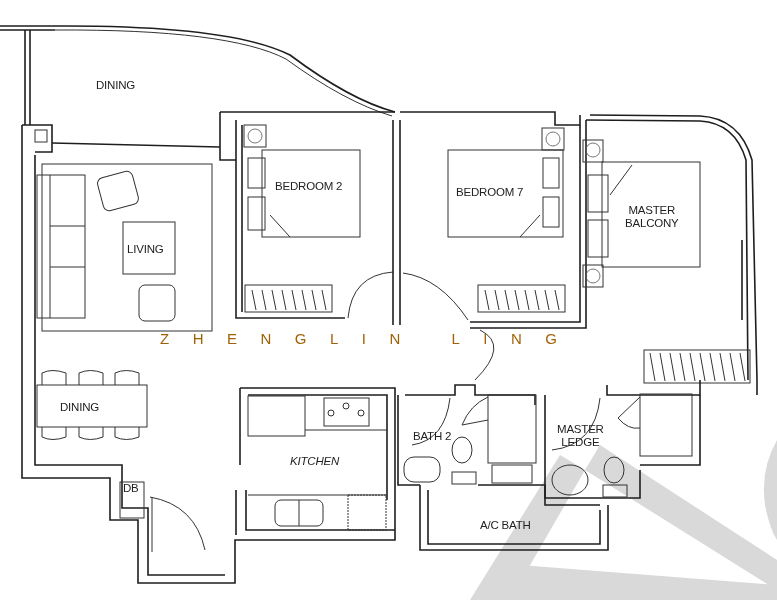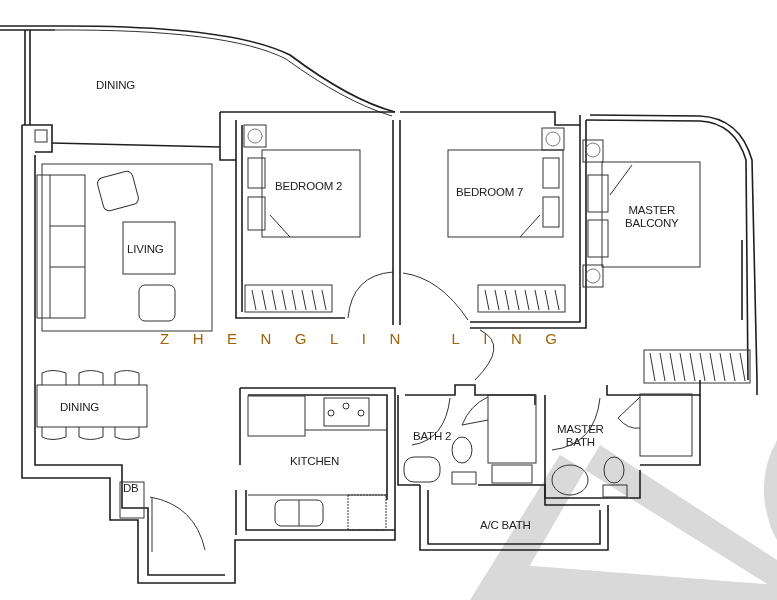--- a/index.html
+++ b/index.html
@@ -164,22 +164,22 @@
 
 <div class="lbl" style="left:96px;top:79px;">DINING</div>
 <div class="lbl" style="left:127px;top:243px;">LIVING</div>
 <div class="lbl" style="left:60px;top:401px;">DINING</div>
 <div class="lbl" style="left:275px;top:180px;">BEDROOM 2</div>
 <div class="lbl" style="left:456px;top:186px;">BEDROOM 7</div>
 <div class="lbl" style="left:625px;top:204px;">
   <div>MASTER</div>
   <div>BALCONY</div>
 </div>
-<div class="lbl" style="left:290px;top:455px;">KITCHEN</div>
+<div class="lbl" style="left:290px;top:455px;font-style:italic;">KITCHEN</div>
 <div class="lbl" style="left:413px;top:430px;">BATH 2</div>
 <div class="lbl" style="left:557px;top:423px;">
   <div>MASTER</div>
-  <div>BATH</div>
+  <div>LEDGE</div>
 </div>
 <div class="lbl" style="left:480px;top:519px;">A/C BATH</div>
 <div class="lbl" style="left:123px;top:482px;">DB</div>
 
 <div class="wm">ZHENGLIN LING</div>
 
 </body></html>

